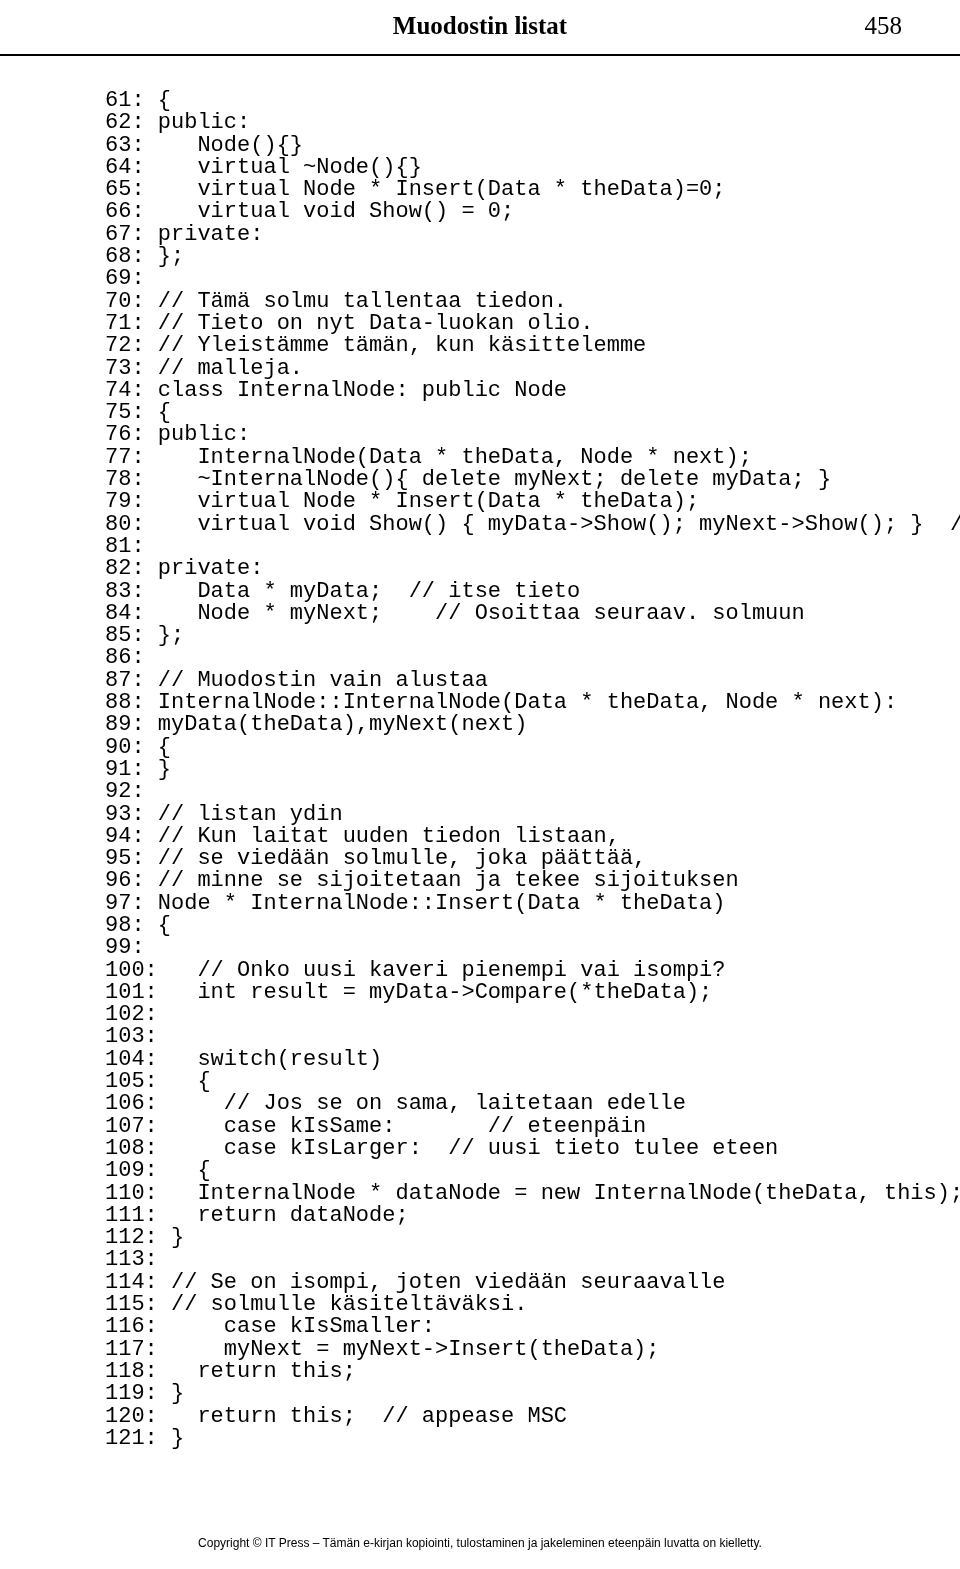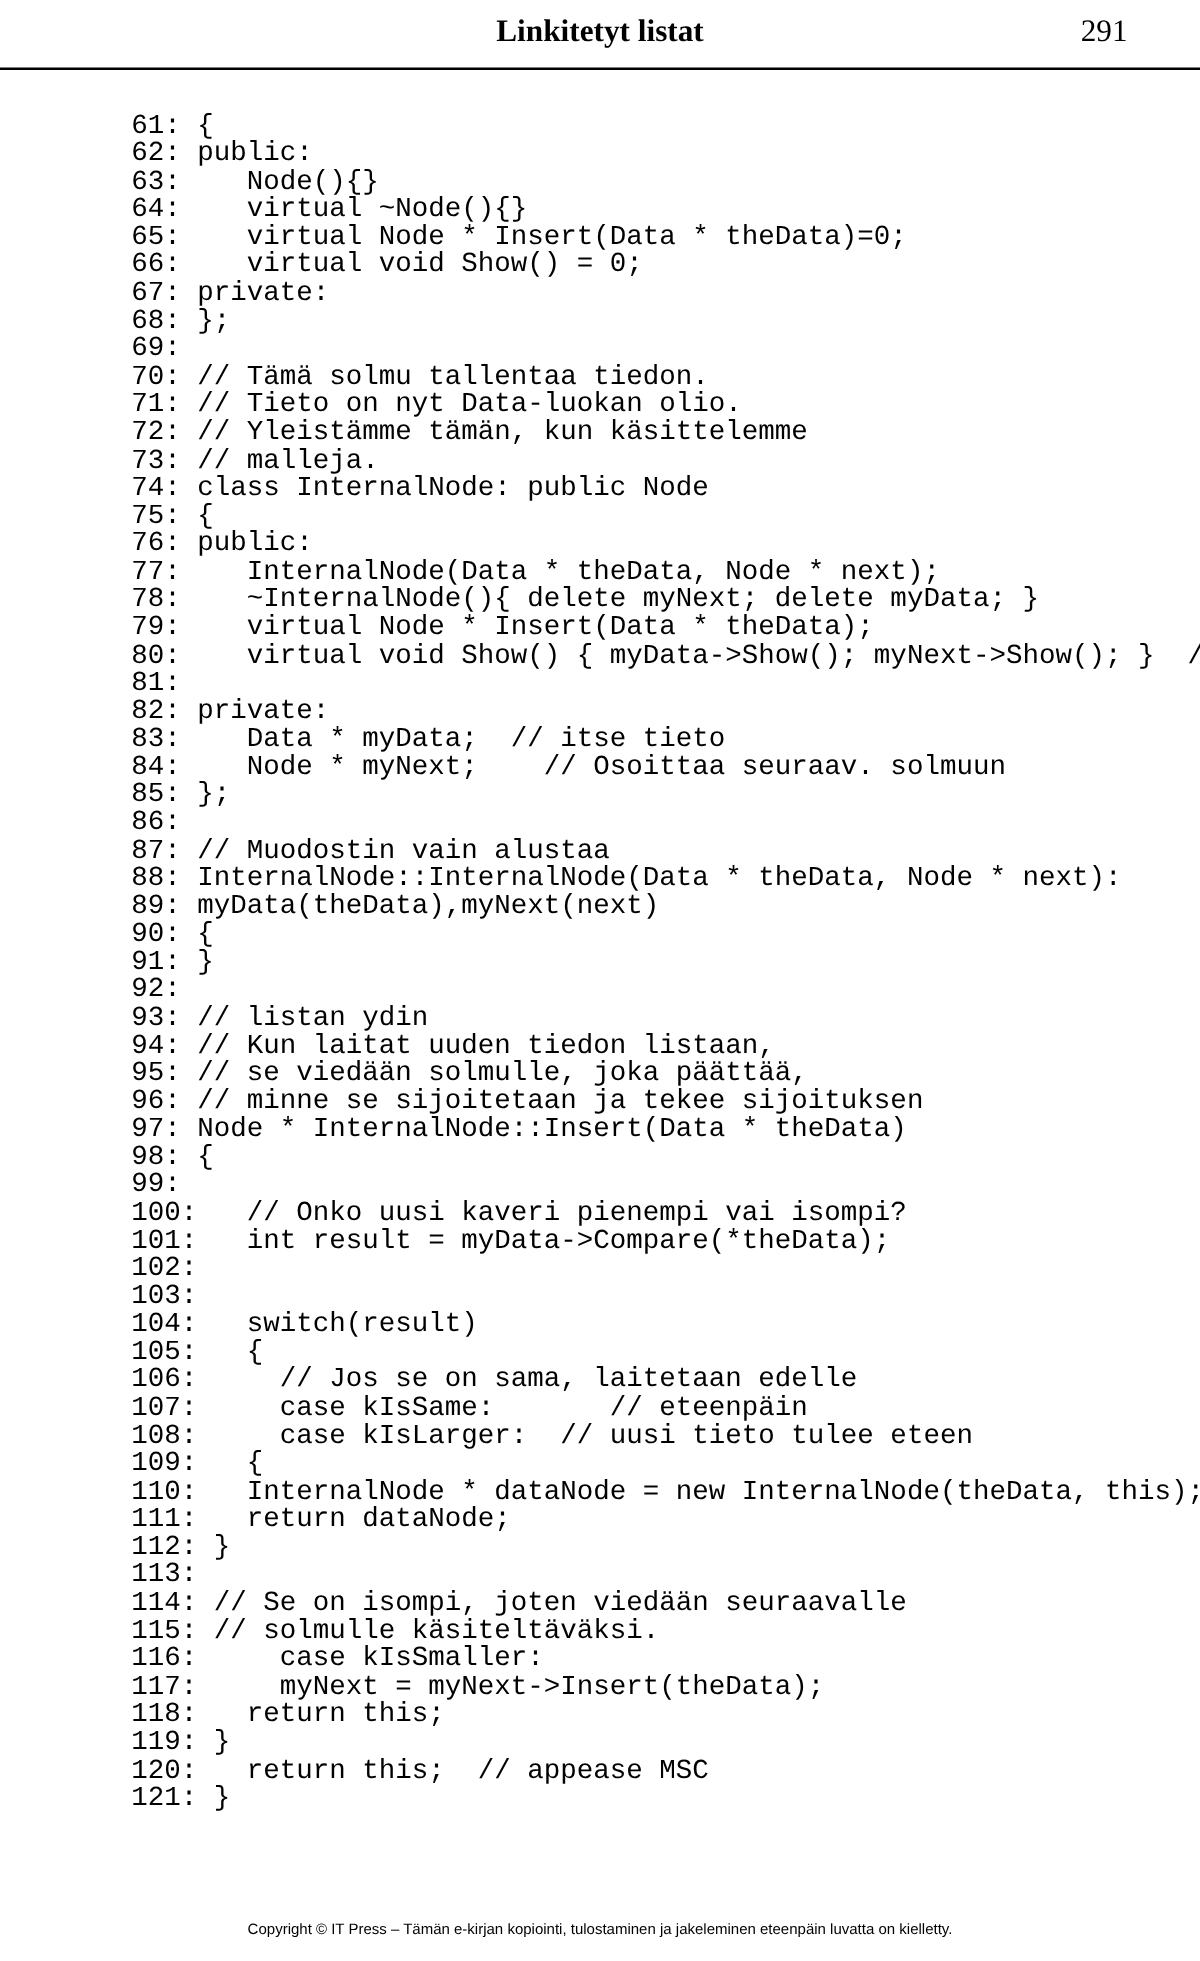--- a/index.html
+++ b/index.html
@@ -52,22 +52,22 @@
     width: 960px;
     text-align: center;
     font-size: 12px;
     font-family: Arial, Helvetica, sans-serif;
   }
 </style>
 </head>
 <body>
 
 <div class="header">
-  <div class="chapter-title">Linkitetyt listat</div>
-  <div class="page-number">291</div>
+  <div class="chapter-title">Muodostin listat</div>
+  <div class="page-number">458</div>
   <div class="underline"></div>
 </div>
 
 <div class="code" id="code-block">61: {
 62: public:
 63:    Node(){}
 64:    virtual ~Node(){}
 65:    virtual Node * Insert(Data * theData)=0;
 66:    virtual void Show() = 0;
 67: private:

